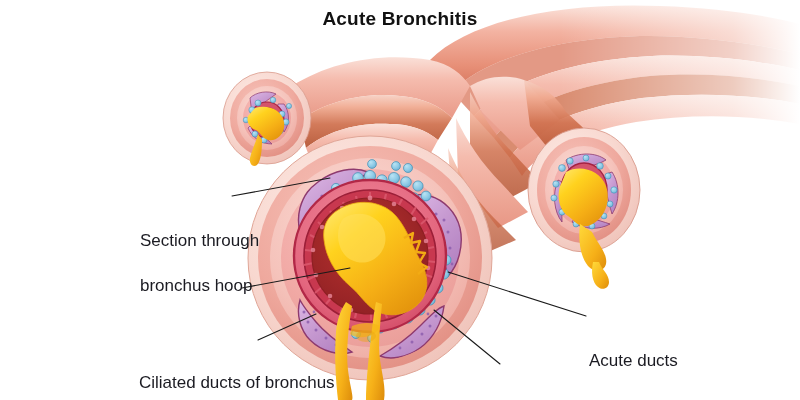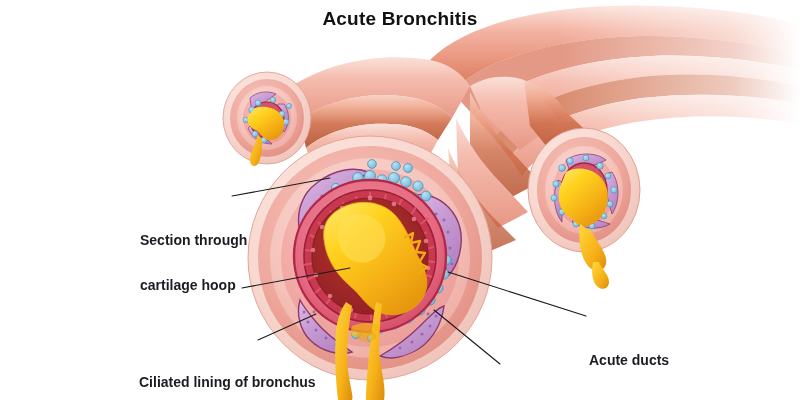--- a/index.html
+++ b/index.html
@@ -32,22 +32,22 @@
     font-family: "Liberation Sans", sans-serif;
     font-weight: bold;
     font-size: 19px;
     letter-spacing: 0.2px;
     color: #111111;
     pointer-events: none;
   }
   .anno {
     position: absolute;
     font-family: "Liberation Sans", sans-serif;
-    font-weight: bold;
-    font-size: 14px;
+    font-weight: normal;
+    font-size: 17px;
     line-height: 15px;
     color: #1b1b22;
     white-space: pre;
     pointer-events: none;
   }
 </style>
 </head>
 <body>
 
 <div id="stage">
@@ -430,26 +430,26 @@
       <line x1="258" y1="340" x2="316" y2="314"></line>
       <line x1="448" y1="272" x2="586" y2="316"></line>
       <line x1="434" y1="310" x2="500" y2="364"></line>
     </g>
   </svg>
 
   <div class="title-text">Acute Bronchitis</div>
 
   <div class="anno" style="left:140px; top:203px;">
     <div>Section through</div>
-    <div>cartilage hoop</div>
+    <div>bronchus hoop</div>
   </div>
 
 
   <div class="anno" style="left:139px; top:345px;">
-    <div>Ciliated lining of bronchus</div>
+    <div>Ciliated ducts of bronchus</div>
   </div>
 
   <div class="anno" style="left:589px; top:323px;">
     <div>Acute ducts</div>
   </div>
 
   <div class="anno" style="left:502px; top:373px; letter-spacing:0.5px;">
     
   </div>
 

